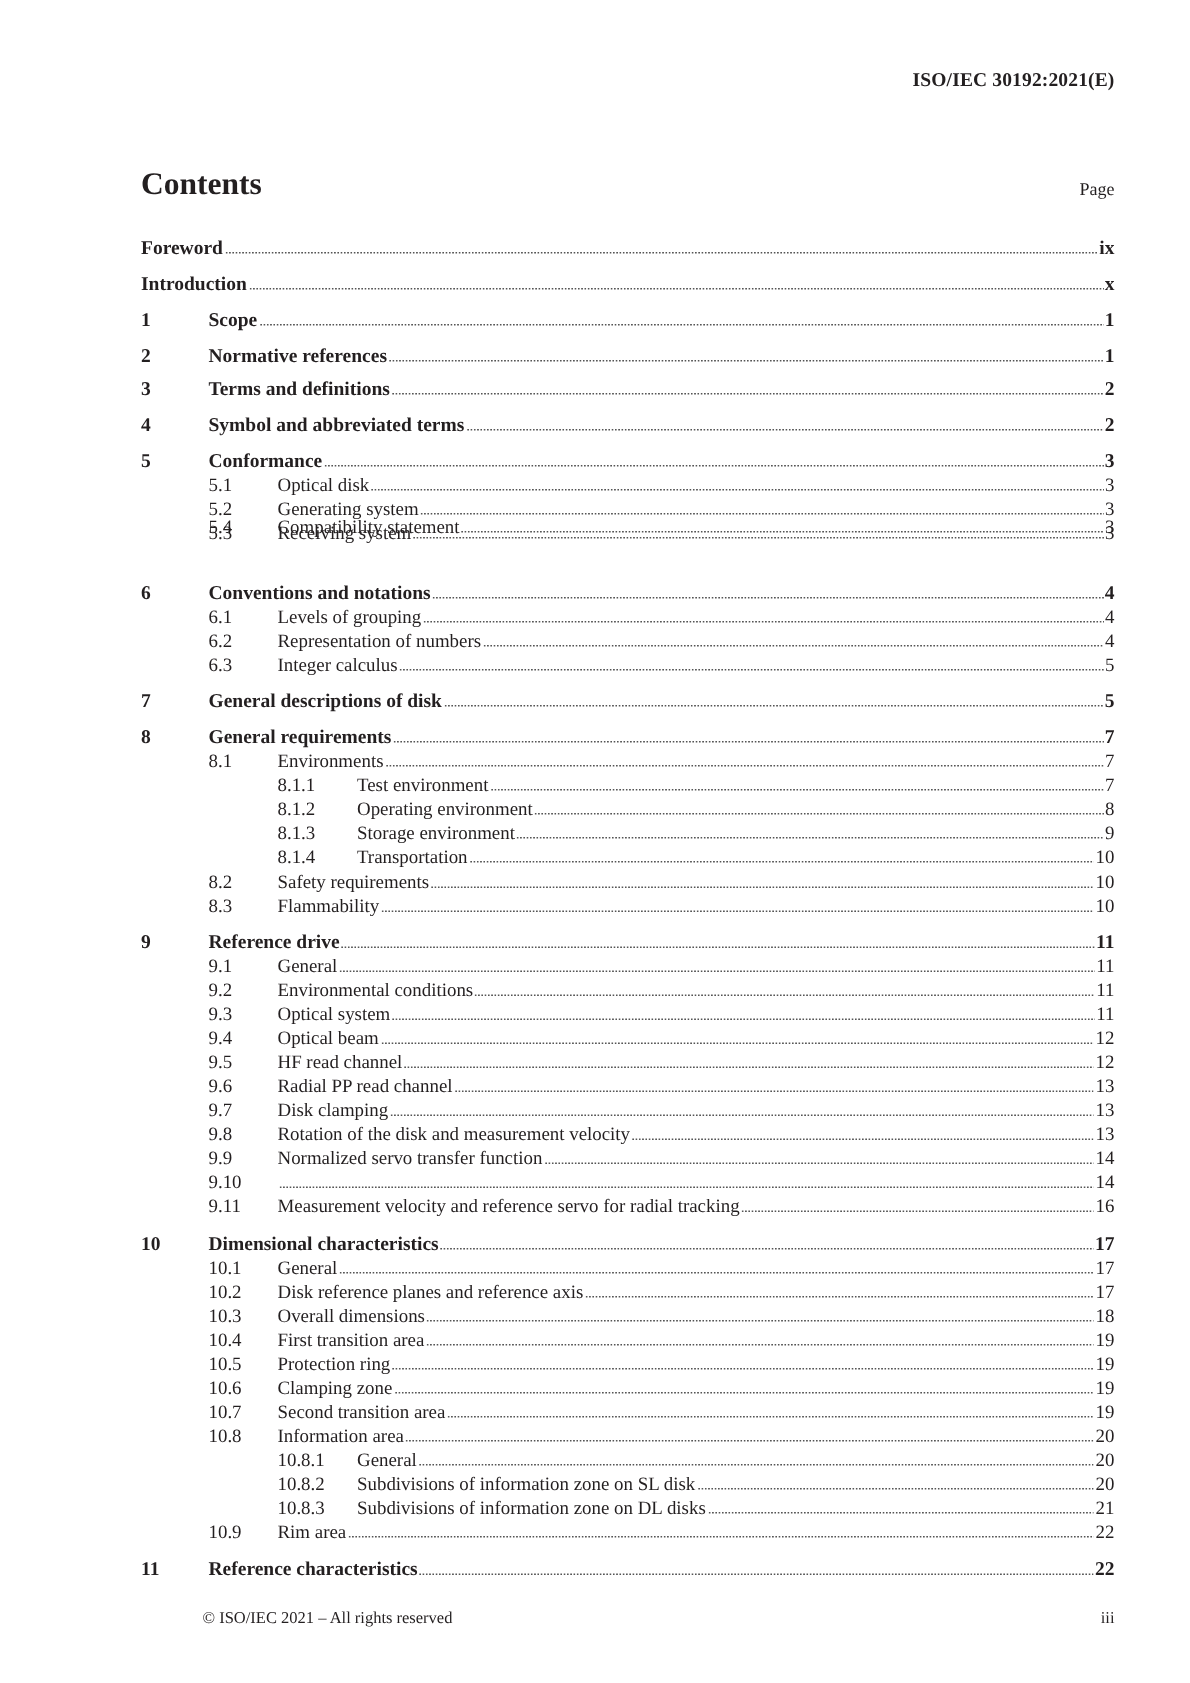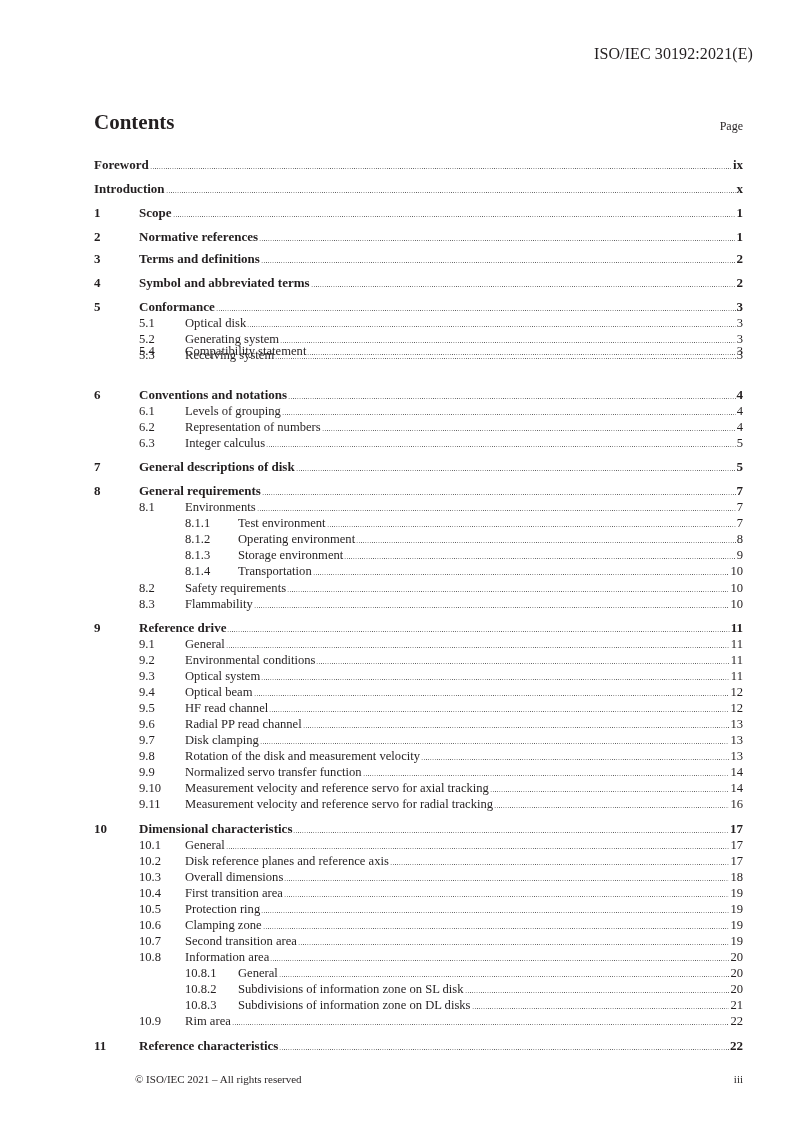--- a/index.html
+++ b/index.html
@@ -1,18 +1,18 @@
 <!DOCTYPE html>
 <html><head>
 <meta charset="utf-8">
 <style>
   html, body { margin: 0; padding: 0; background: #ffffff; }
   body { width: 793px; height: 1122px; position: relative; overflow: hidden;
          font-family: "DejaVu Serif", "Liberation Serif", serif; color: #231f20; }
-  .doc-id { position: absolute; right: 40px; top: 45px; font-weight: normal; font-size: 16px;
+  .doc-id { position: absolute; right: 50px; top: 45px; font-weight: bold; font-size: 13px;
             font-family: "Liberation Serif", "DejaVu Serif", serif; letter-spacing: 0.1px; }
   .title { position: absolute; left: 94px; top: 110px; font-size: 21px; font-weight: bold;
            font-family: "Liberation Serif", "DejaVu Serif", serif; }
   .page-label { position: absolute; right: 50px; top: 119px; font-size: 12px;
                 font-family: "Liberation Serif", "DejaVu Serif", serif; }
   .toc { position: absolute; left: 94px; right: 50px; top: 0; }
   .row { position: absolute; left: 0; right: 0; height: 16px; display: flex; align-items: baseline;
          font-family: "Liberation Serif", "DejaVu Serif", serif; font-size: 12.6px; line-height: 16px; white-space: nowrap; }
   .row.l1 { font-weight: bold; font-size: 13px; }
   .row .num { display: inline-block; flex: 0 0 auto; }
@@ -234,21 +234,20 @@
       <span class="pg">13</span>
     </div>
     <div class="row l2" style="top: 764px;">
       <span class="num">9.9</span>
       <span class="label">Normalized servo transfer function</span>
       <span class="dots"></span>
       <span class="pg">14</span>
     </div>
     <div class="row l2" style="top: 780px;">
       <span class="num">9.10</span>
-      <span class="label">Measurement velocity and reference servo for axial tracking</span>
       <span class="dots"></span>
       <span class="pg">14</span>
     </div>
     <div class="row l2" style="top: 796px;">
       <span class="num">9.11</span>
       <span class="label">Measurement velocity and reference servo for radial tracking</span>
       <span class="dots"></span>
       <span class="pg">16</span>
     </div>
     <div class="row l1" style="top: 821px;">

